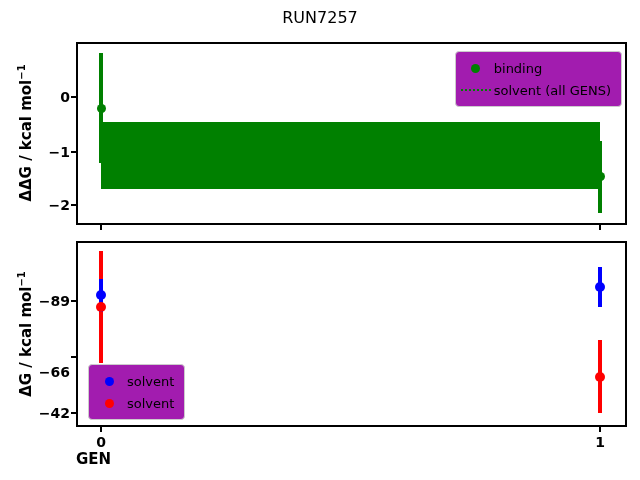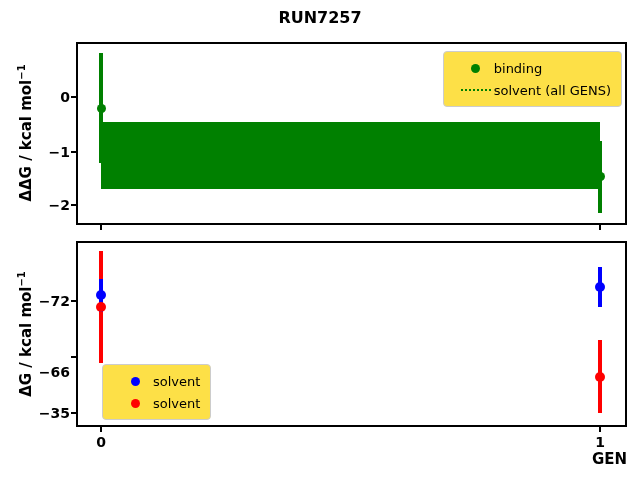--- a/index.html
+++ b/index.html
@@ -1,35 +1,35 @@
 <!DOCTYPE html>
 <html><head>
 <meta charset="utf-8">
 <style>
   html,body{margin:0;padding:0;background:#fff}
   .fig{position:relative;width:640px;height:480px;background:#ffffff;
        font-family:"DejaVu Sans",sans-serif;color:#000;overflow:hidden}
   .title{position:absolute;top:8px;left:0;width:640px;text-align:center;
-         font-size:16px;font-weight:bold}
+         font-size:16px;font-weight:normal}
   .axes{position:absolute;box-sizing:border-box;border:2px solid #000;background:#fff}
   #plot-top{left:76px;top:42px;width:551px;height:183px}
   #plot-bottom{left:76px;top:241px;width:551px;height:186px}
   .ytick-mark{position:absolute;left:-7px;width:5px;height:2px;background:#000}
   .ytick-label{position:absolute;left:-54px;width:46px;text-align:right;
                font-size:14px;font-weight:bold;line-height:16px}
   .xtick-mark{position:absolute;width:2px;height:5px;background:#000}
   .xtick-label{position:absolute;width:24px;text-align:center;
                font-size:14px;font-weight:bold}
   .ylabel{position:absolute;white-space:nowrap;font-size:15px;font-weight:bold;
           transform:translate(-50%,-50%) rotate(-90deg)}
   .ylabel sup{font-size:10px}
-  .xlabel{position:absolute;left:76px;top:450px;width:551px;text-align:right;
+  .xlabel{position:absolute;left:76px;top:450px;width:551px;text-align:left;
           font-size:15px;font-weight:bold}
-  .legend{position:absolute;background:#fde047;border:1px solid #cccccc;
-          border-radius:4px;padding:5px 10px 5px 14px;z-index:5}
+  .legend{position:absolute;background:#a21caf;border:1px solid #cccccc;
+          border-radius:4px;padding:5px 10px 5px 2px;z-index:5}
   .legend-row{display:flex;align-items:center;height:22px;white-space:nowrap;
               font-size:13px}
   .lmark{flex:0 0 36px;display:flex;justify-content:center;align-items:center}
   .dot{width:9px;height:9px;border-radius:50%;background:#000}
   .dline{width:30px;height:0;border-top:2px dotted #008000}
   .band,.ebar,.marker{position:absolute}
   .ebar{width:4px}
   .marker{border-radius:50%}
 </style>
 </head>
@@ -67,29 +67,29 @@
       <div class="ebar" style="left: 21px; top: 9px; height: 110px; background: rgb(0, 128, 0);"></div>
       <div class="ebar" style="left: 520px; top: 97px; height: 71.5px; background: rgb(0, 128, 0);"></div>
       <div class="marker" style="left: 18.5px; top: 59.5px; width: 9px; height: 9px; background: rgb(0, 128, 0);"></div>
       <div class="marker" style="left: 517.5px; top: 128.25px; width: 9px; height: 9px; background: rgb(0, 128, 0);"></div>
     </div>
 
   <div class="axes" id="plot-bottom">
     <span class="ytick-mark" style="top:57px"></span>
     <span class="ytick-mark" style="top:113px"></span>
     <span class="ytick-mark" style="top:169px"></span>
-    <span class="ytick-label" style="top:50px">−72</span>
+    <span class="ytick-label" style="top:50px">−89</span>
     <span class="ytick-label" style="top:121px">−66</span>
-    <span class="ytick-label" style="top:162px">−35</span>
+    <span class="ytick-label" style="top:162px">−42</span>
     <span class="xtick-mark" style="left:22px;top:184px"></span>
     <span class="xtick-mark" style="left:521px;top:184px"></span>
     <span class="xtick-label" style="left:11px;top:191px">0</span>
     <span class="xtick-label" style="left:510px;top:191px">1</span>
 
-    <div class="legend" style="left:24px;top:121px">
+    <div class="legend" style="left:10px;top:121px">
       <div class="legend-row">
         <span class="lmark">
           <span class="dot" style="background: rgb(0, 0, 255);"></span>
         </span>
         <span>solvent</span>
       </div>
       <div class="legend-row">
         <span class="lmark">
           <span class="dot" style="background: rgb(255, 0, 0);"></span>
         </span>

